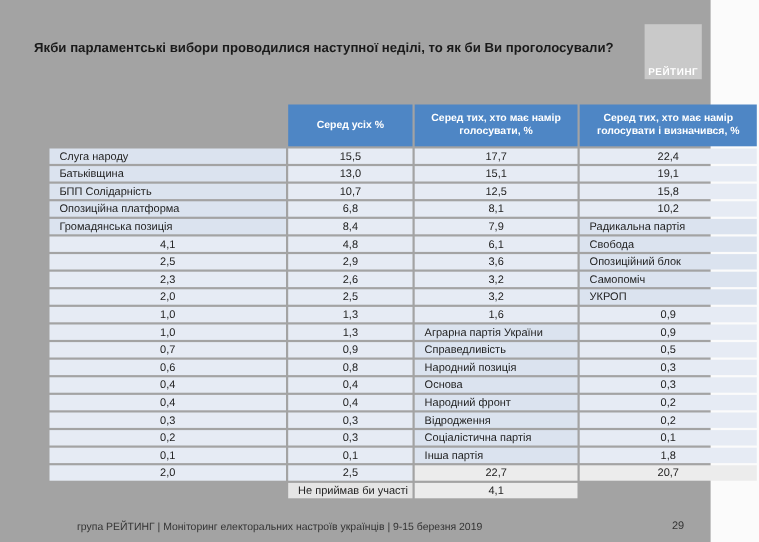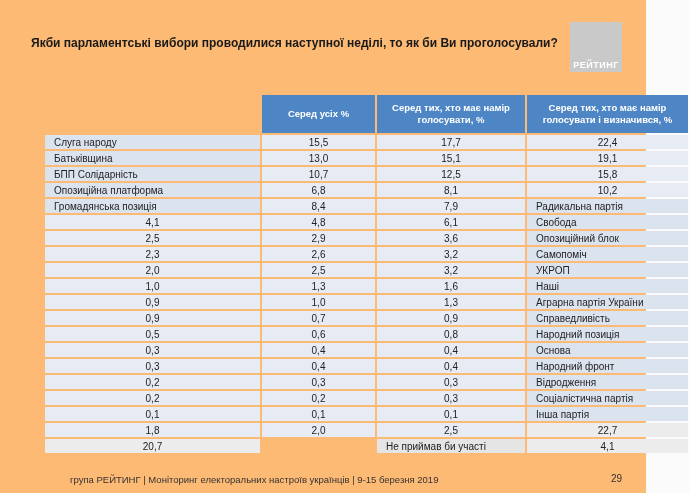--- a/index.html
+++ b/index.html
@@ -5,29 +5,29 @@
   html,body{margin:0;padding:0;}
   body{
     width:690px;height:493px;
     background:#fbfbfb;
     font-family:"Liberation Sans", sans-serif;
     position:relative;
     overflow:hidden;
   }
   .slide{
     position:absolute;left:0;top:0;width:646px;height:493px;
-    background:#fdba74;
+    background:#a3a3a3;
   }
   .title{
     position:absolute;left:31px;top:36px;width:575px;
     font-size:12px;font-weight:bold;color:#1a1a1a;
     line-height:1.25;
   }
   .logo{
-    position:absolute;right:24px;top:22px;width:52px;height:50px;
+    position:absolute;right:8px;top:22px;width:52px;height:50px;
     background:#c9c9c9;
     display:flex;align-items:flex-end;justify-content:center;
   }
   .logo-text{
     font-size:9px;font-weight:bold;color:#ffffff;
     letter-spacing:0.5px;padding-bottom:2px;white-space:nowrap;
   }
   .table{
     position:absolute;left:45px;top:95px;
     display:grid;
@@ -113,21 +113,20 @@
       <div class="vcell">2,6</div>
       <div class="vcell">3,2</div>
       <div class="ncell">Самопоміч</div>
       <div class="vcell">2,0</div>
       <div class="vcell">2,5</div>
       <div class="vcell">3,2</div>
       <div class="ncell">УКРОП</div>
       <div class="vcell">1,0</div>
       <div class="vcell">1,3</div>
       <div class="vcell">1,6</div>
-      <div class="ncell">Наші</div>
       <div class="vcell">0,9</div>
       <div class="vcell">1,0</div>
       <div class="vcell">1,3</div>
       <div class="ncell">Аграрна партія України</div>
       <div class="vcell">0,9</div>
       <div class="vcell">0,7</div>
       <div class="vcell">0,9</div>
       <div class="ncell">Справедливість</div>
       <div class="vcell">0,5</div>
       <div class="vcell">0,6</div>

